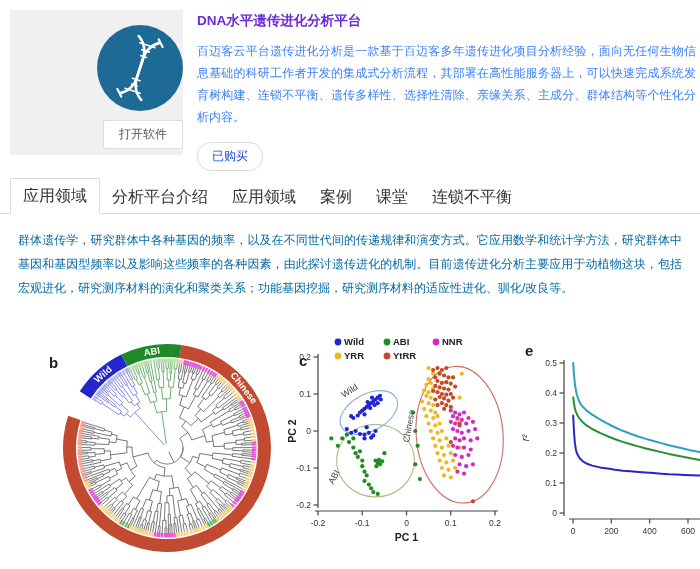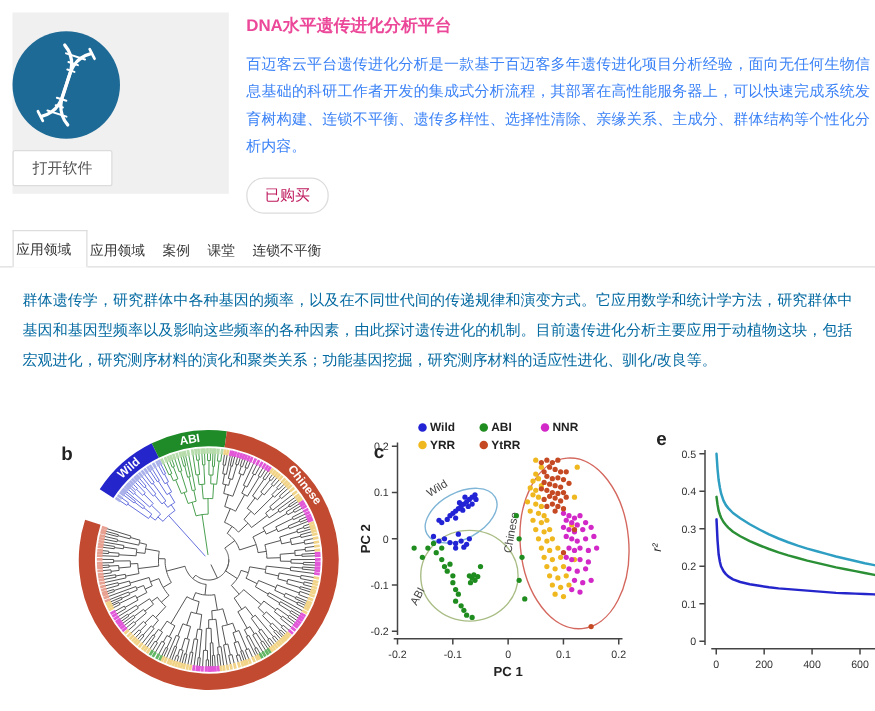--- a/index.html
+++ b/index.html
@@ -1,34 +1,34 @@
 <!DOCTYPE html>
 <html><head>
 <meta charset="utf-8">
 <style>
   html,body{margin:0;padding:0;background:#fff;}
   body{width:700px;height:569px;position:relative;overflow:hidden;
        font-family:"Liberation Sans","DejaVu Sans",sans-serif;color:#333;}
   
   .header{position:relative;height:155px;}
   .app-card{position:absolute;left:10px;top:10px;width:173px;height:145px;
-            background:#f0f0f0;display:flex;flex-direction:column;align-items:flex-start;}
+            background:#f0f0f0;display:flex;flex-direction:column;align-items:flex-end;}
   .icon-circle{width:86px;height:86px;border-radius:50%;margin-top:15px;
                display:flex;align-items:center;justify-content:center;}
   .open-btn{margin-top:9px;padding:5px 15px;background:#fff;border:1px solid #dcdcdc;
             border-radius:2px;font-size:12px;color:#555;cursor:pointer;}
   .header-right{position:absolute;left:197px;top:12px;right:4px;}
-  .app-title{font-size:13.5px;font-weight:bold;color:#ec4899;margin:0 0 10px 0;}
+  .app-title{font-size:13.5px;font-weight:bold;color:#6d28d9;margin:0 0 10px 0;}
   .app-desc{font-size:12px;color:#3b82f6;line-height:22px;margin:0;text-align:justify;}
   .purchased-btn{margin-top:14px;padding:5px 14px;background:#fff;border:1px solid #dcdcdc;
-                 border-radius:14px;font-size:12px;color:#be185d;cursor:pointer;}
+                 border-radius:14px;font-size:12px;color:#1d4ed8;cursor:pointer;}
   
   .tabs{margin-top:30px;height:29px;display:flex;align-items:flex-end;
         border-bottom:1px solid #ddd;padding-left:10px;box-sizing:border-box;}
-  .tab{padding:7px 12px 6px 2px;font-size:11px;color:#333;cursor:pointer;
+  .tab{padding:7px 12px 6px 12px;font-size:16px;color:#333;cursor:pointer;
        position:relative;top:1px;white-space:nowrap;}
   .tab.active{background:#fff;border:1px solid #ddd;border-bottom:1px solid #fff;}
   .tab-content{margin:14px 18px 0 18px;font-size:12px;color:#0369a1;
                line-height:24px;text-align:justify;}
   
   .figure-row{position:absolute;left:0;top:330px;width:700px;height:239px;overflow:hidden;}
   .panel{position:absolute;top:0;height:239px;}
   #panel-b{left:35px;width:250px;}
   #panel-c{left:285px;width:230px;}
   #panel-e{left:515px;width:185px;}
@@ -61,20 +61,21 @@
   </div>
   <div class="header-right">
     <h1 class="app-title">DNA水平遗传进化分析平台</h1>
     <p class="app-desc">百迈客云平台遗传进化分析是一款基于百迈客多年遗传进化项目分析经验，面向无任何生物信息基础的科研工作者开发的集成式分析流程，其部署在高性能服务器上，可以快速完成系统发育树构建、连锁不平衡、遗传多样性、选择性清除、亲缘关系、主成分、群体结构等个性化分析内容。</p>
     <button class="purchased-btn">已购买</button>
   </div>
 </div>
 
 <div class="tabs" id="tabs">
     <div class="tab active">应用领域</div>
+    <div class="tab">分析平台介绍</div>
     <div class="tab">应用领域</div>
     <div class="tab">案例</div>
     <div class="tab">课堂</div>
     <div class="tab">连锁不平衡</div>
   </div>
 
 <p class="tab-content">群体遗传学，研究群体中各种基因的频率，以及在不同世代间的传递规律和演变方式。它应用数学和统计学方法，研究群体中基因和基因型频率以及影响这些频率的各种因素，由此探讨遗传进化的机制。目前遗传进化分析主要应用于动植物这块，包括宏观进化，研究测序材料的演化和聚类关系；功能基因挖掘，研究测序材料的适应性进化、驯化/改良等。</p>
 
 <div class="figure-row">
   <svg id="panel-b" class="panel" width="250" height="239" viewBox="0 0 250 239">

